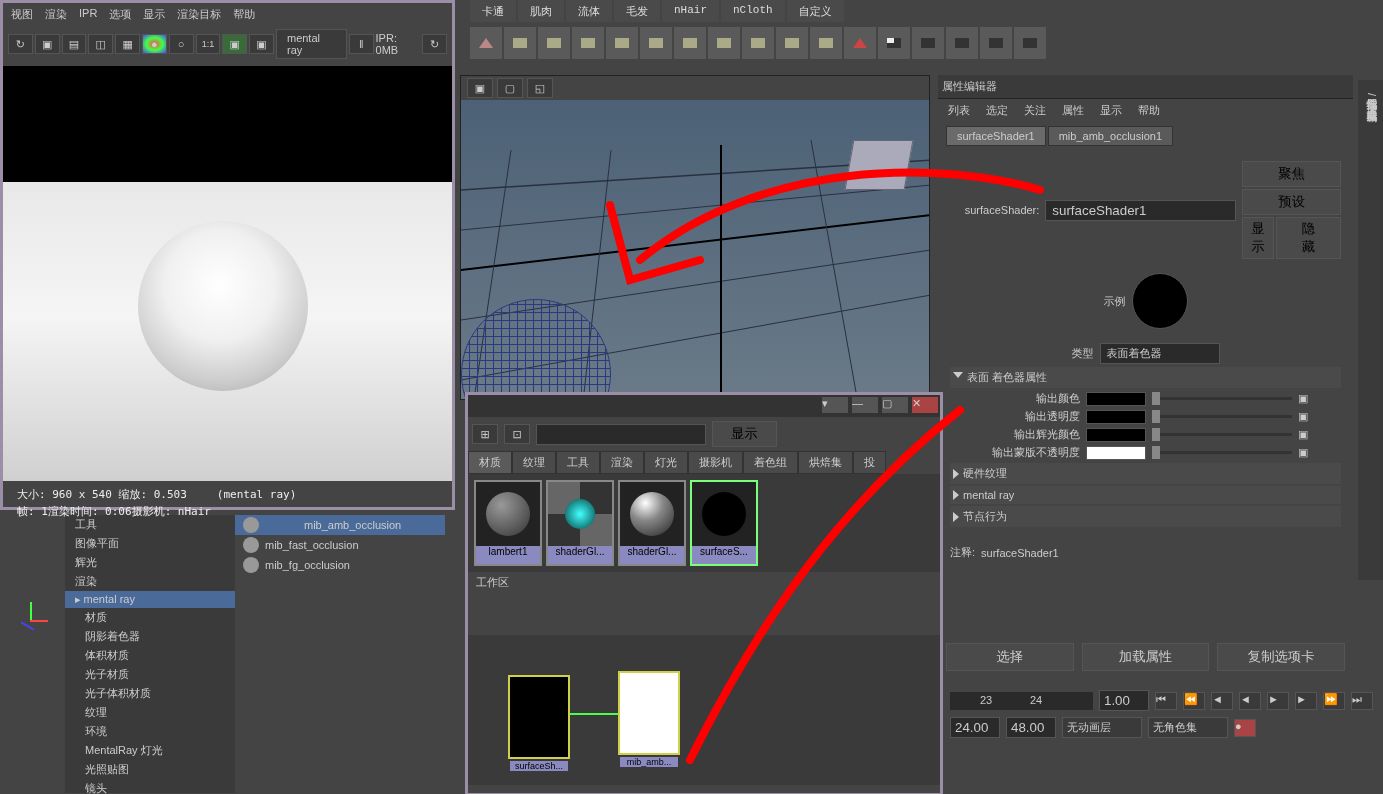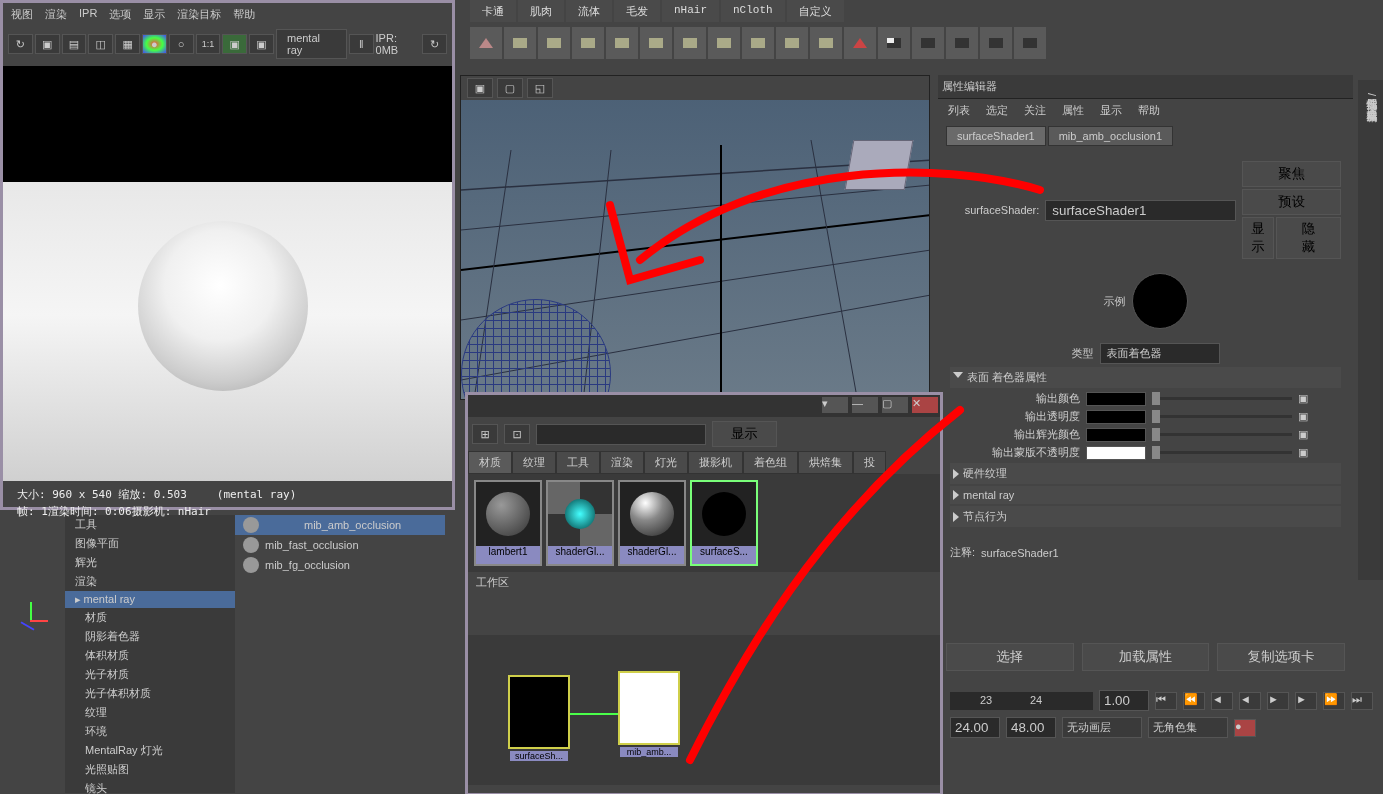--- a/index.html
+++ b/index.html
@@ -203,21 +203,21 @@
   width:68px;height:86px;border:2px solid #888;display:flex;flex-direction:column;
 }
 .hs-mat.sel{border-color:#7aff7a;}
 .hs-mat .ball{height:66px;display:flex;align-items:center;justify-content:center;background:#222;}
 .hs-mat .lbl{height:18px;background:#8a8ac0;text-align:center;font-size:10px;color:#000;overflow:hidden;}
 .hs-workarea{
   height:150px;background:#3a3a3a;margin-top:42px;position:relative;
 }
 .work-lbl{padding:3px 8px;background:#444;}
 .hs-node{
-  position:absolute;width:62px;height:74px;border:2px solid #cfcf4a;
+  position:absolute;width:62px;height:84px;border:2px solid #cfcf4a;
 }
 .hs-node.n1{left:40px;top:40px;}
 .hs-node.n2{left:150px;top:36px;background:#fff;}
 .hs-node .nlbl{position:absolute;bottom:-14px;left:0;right:0;background:#8a8ac0;font-size:9px;color:#000;text-align:center;overflow:hidden;}
 .hs-node.n1>div:first-child{width:100%;height:100%;background:#000;}
 .conn-line{position:absolute;left:102px;top:78px;width:48px;height:2px;background:#4aff4a;}
 
 .timeline{
   position:absolute;left:950px;bottom:50px;right:10px;height:60px;
   display:flex;align-items:center;gap:6px;

